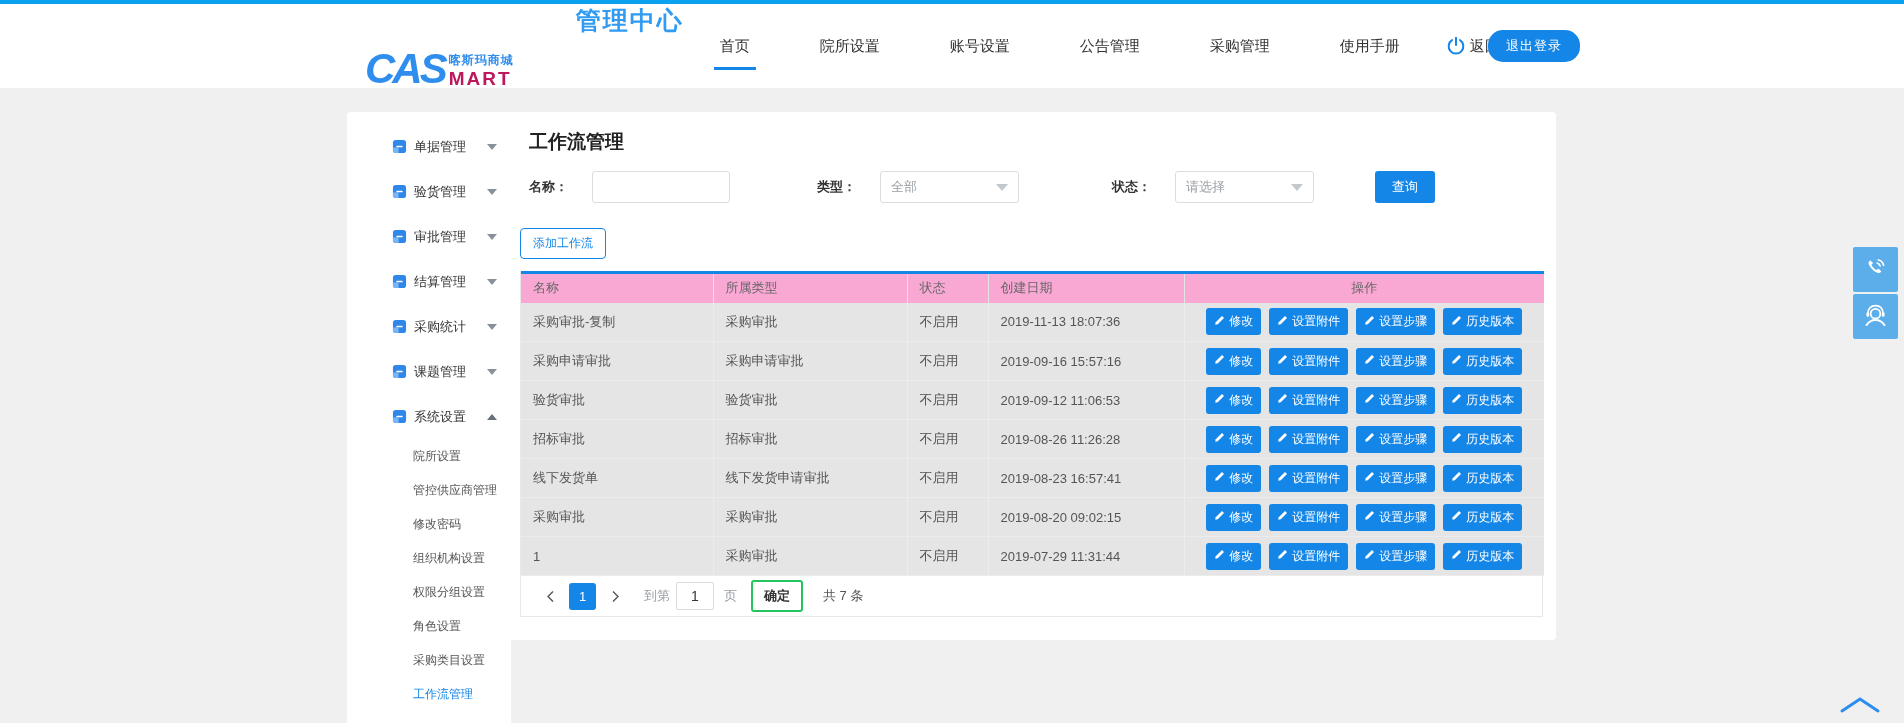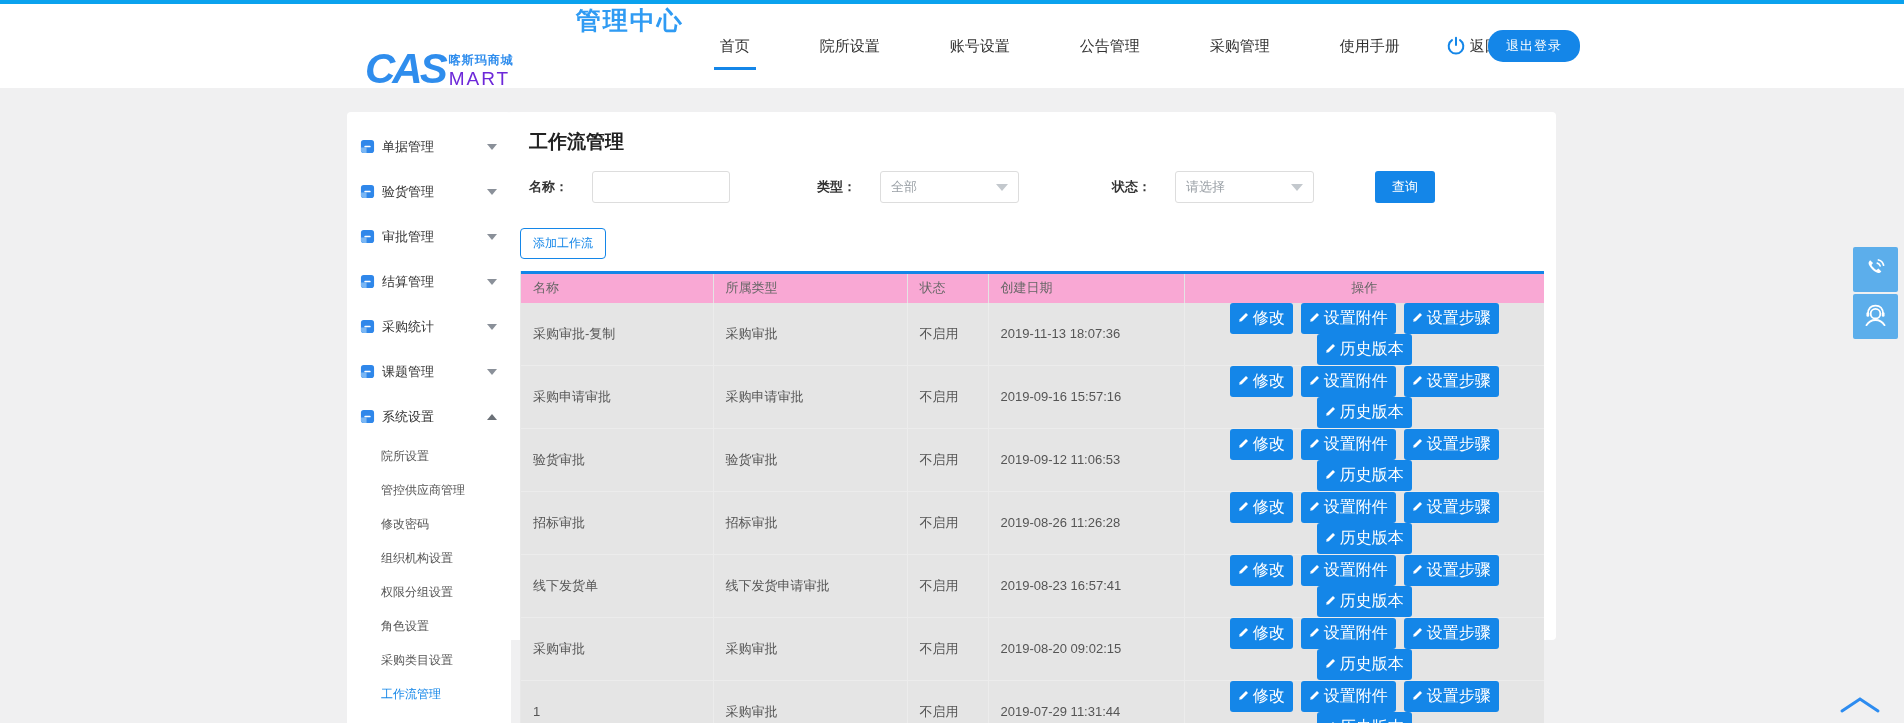--- a/index.html
+++ b/index.html
@@ -11,37 +11,37 @@
   
   .topline { height:4px; background:#0aa2ee; }
   .header {
     height:84px; background:#fff; display:flex; 
     padding-left:365px; position:relative;
   }
   .logo { display:flex; align-items:flex-end; cursor:pointer; }
   .logo-cas { font-size:42px; font-weight:bold; color:#2f8ded; letter-spacing:-3px; line-height:0.9; font-style:italic; }
   .logo-right { display:flex; flex-direction:column; margin-left:4px; }
   .logo-cn { font-size:12px; font-weight:bold; color:#2f8ded; letter-spacing:1px; }
-  .logo-mart { font-size:19px; font-weight:normal; color:#6d28d9; letter-spacing:2px; line-height:1; }
+  .logo-mart { font-size:19px; font-weight:bold; color:#be185d; letter-spacing:2px; line-height:1; }
   .portal-title { font-size:25px; font-weight:bold; color:#2f9bf3; margin-left:62px; letter-spacing:2px; }
   .nav { display:flex; align-items:center; margin-left:36px; gap:70px; height:100%; }
   .nav-item { font-size:15px; color:#333; cursor:pointer; position:relative; height:100%; display:flex; align-items:center; }
   .nav-item.active::after {
     content:""; position:absolute; left:-6px; right:-6px; bottom:18px; height:3px; background:#1486e8;
   }
   .header-right { position:absolute; right:324px; top:0; height:100%; display:flex; align-items:center; gap:20px; }
   .power-btn { width:24px; height:24px; cursor:pointer; display:flex; align-items:center; justify-content:center; }
   .logout-btn {
     background:#1486e8; color:#fff; font-size:13px; border:none; border-radius:15px;
     padding:7px 18px; cursor:pointer; letter-spacing:1px;
   }
   
   .sidebar {
     position:absolute; left:347px; top:112px; width:164px; bottom:0;
-    background:#fff; border-radius:4px 4px 0 0; padding-top:12px;
+    background:#fff; border-radius:4px 4px 0 0; padding-top:12px;padding-left:32px;
   }
   .side-group { height:45px; display:flex; align-items:center; padding:0 14px 0 13px; cursor:pointer; font-size:13px; color:#333; }
   .side-group .doc-icon { margin-right:7px; flex:0 0 auto; display:flex; }
   .side-group .grp-label { flex:1 1 auto; }
   .caret-down { width:0; height:0; border-left:5px solid transparent; border-right:5px solid transparent; border-top:6px solid #8a9099; }
   .caret-up { width:0; height:0; border-left:5px solid transparent; border-right:5px solid transparent; border-bottom:6px solid #6a7077; }
   .side-sub { }
   .side-sub-item { height:34px; display:flex; align-items:center; padding-left:34px; font-size:12px; color:#555; cursor:pointer; }
   .side-sub-item.active { color:#1486e8; }
   
@@ -82,21 +82,21 @@
   th:last-child { border-right:none; text-align:center; padding-left:0; }
   td {
     height:39px; font-size:13px; color:#555; padding-left:12px;
     border-bottom:1px solid #ececec; border-right:1px solid #ececec; background:#e5e5e5;
   }
   td:last-child { border-right:none; padding-left:0; text-align:center; }
   tr:last-child td { border-bottom:1px solid #ececec; }
   .col-name { width:192px; } .col-type { width:194px; } .col-status { width:81px; }
   .col-date { width:196px; } .col-ops { width:360px; }
   .action-btn {
-    background:#1486e8; color:#fff; border:none; border-radius:3px; font-size:16px;
+    background:#1486e8; color:#fff; border:none; border-radius:3px; font-size:12px;
     padding:5px 8px; margin:0 4px; cursor:pointer; font-family:inherit;
     display:inline-flex; align-items:center; gap:4px; vertical-align:middle;
   }
   
   .pagination { height:40px; display:flex; align-items:center; background:#fff; padding-left:18px; }
   .pg-arrow { width:22px; height:26px; display:flex; align-items:center; justify-content:center; cursor:pointer; background:none; border:none; }
   .pg-page {
     width:27px; height:27px; background:#1486e8; color:#fff; border:none; border-radius:3px;
     font-size:13px; margin:0 8px; cursor:pointer; font-family:inherit;
   }

